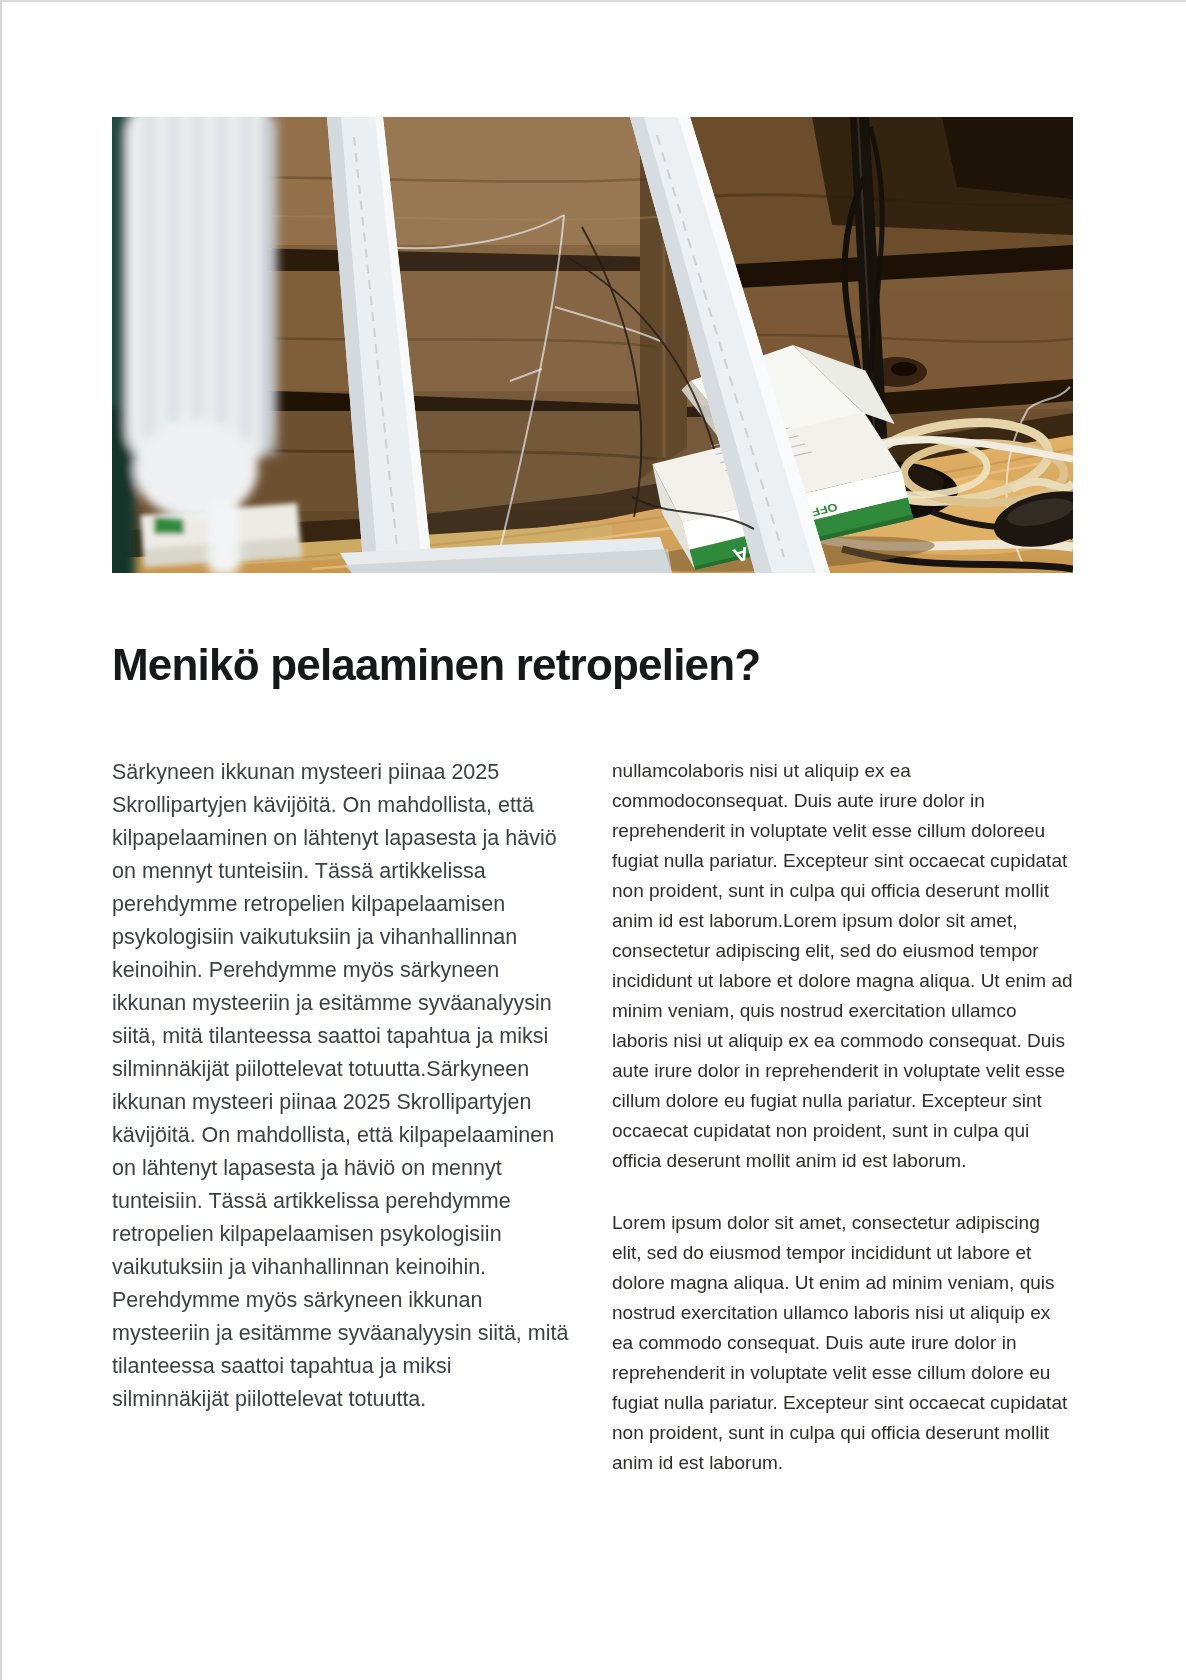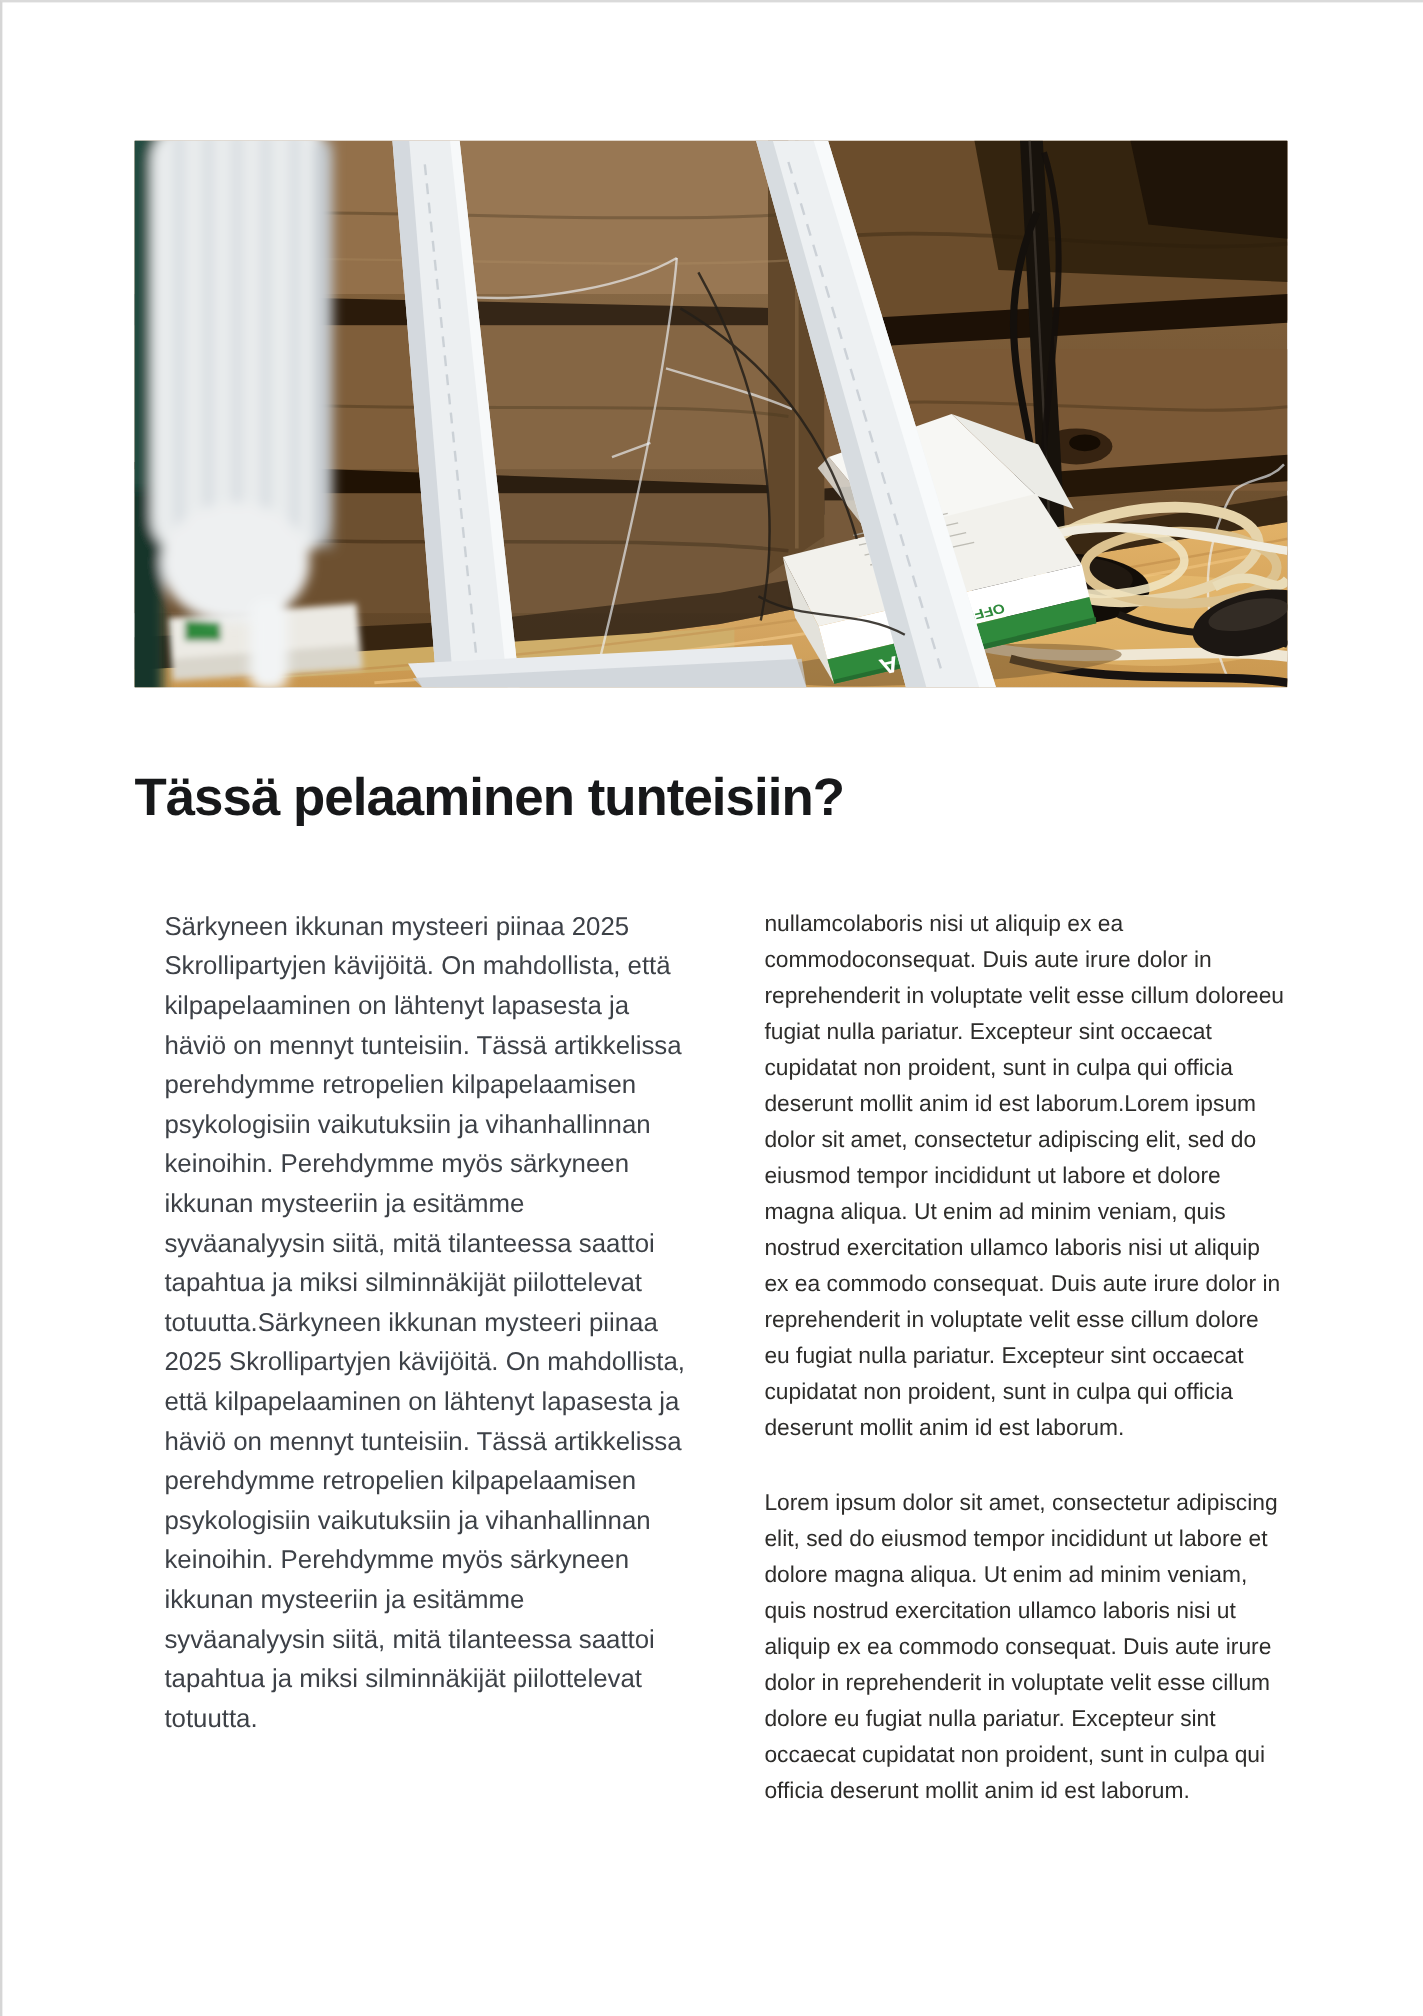--- a/index.html
+++ b/index.html
@@ -14,21 +14,21 @@
   }
   .page{padding:0 0 0 110px;width:961px;}
   figure.hero{margin:115px 0 0 0;width:961px;height:456px;overflow:hidden;}
   figure.hero svg{display:block;}
   h1.title{
     margin:66px 0 0 0;
     font-size:44px;line-height:1.2;font-weight:700;
     color:#17181a;letter-spacing:-0.8px;
   }
   .cols{display:flex;gap:39px;margin-top:64px;}
-  .col{width:461px;margin-left:25px;}
+  .col{width:461px;}
   .col-left p{
     margin:0;font-size:21.5px;line-height:33px;color:#3d4147;
   }
   .col-right{font-family:Liberation Sans, sans-serif;}
   .col-right p{
     margin:0 0 32px 0;font-size:19px;line-height:30px;color:#2e2d2b;
   }
 </style>
 </head>
 <body>
@@ -191,21 +191,21 @@
       <polygon points="228,436 548,420 560,456 240,456" fill="#e8ebee"></polygon>
       <polygon points="232,448 556,432 560,456 240,456" fill="#c9cfd4" opacity="0.7"></polygon>
 
       <g transform="rotate(-12 935 402)">
         <ellipse cx="935" cy="402" rx="54" ry="26" fill="#1c1713"></ellipse>
         <ellipse cx="930" cy="394" rx="34" ry="12" fill="#3a322a" opacity="0.8"></ellipse>
       </g>
     </svg>
   </figure>
 
-  <h1 class="title">Tässä pelaaminen tunteisiin?</h1>
+  <h1 class="title">Menikö pelaaminen retropelien?</h1>
 
   <div class="cols">
     <div class="col col-left">
       <p>Särkyneen ikkunan mysteeri piinaa 2025 Skrollipartyjen kävijöitä. On mahdollista, että kilpapelaaminen on lähtenyt lapasesta ja häviö on mennyt tunteisiin. Tässä artikkelissa perehdymme retropelien kilpapelaamisen psykologisiin vaikutuksiin ja vihanhallinnan keinoihin. Perehdymme myös särkyneen ikkunan mysteeriin ja esitämme syväanalyysin siitä, mitä tilanteessa saattoi tapahtua ja miksi silminnäkijät piilottelevat totuutta.Särkyneen ikkunan mysteeri piinaa 2025 Skrollipartyjen kävijöitä. On mahdollista, että kilpapelaaminen on lähtenyt lapasesta ja häviö on mennyt tunteisiin. Tässä artikkelissa perehdymme retropelien kilpapelaamisen psykologisiin vaikutuksiin ja vihanhallinnan keinoihin. Perehdymme myös särkyneen ikkunan mysteeriin ja esitämme syväanalyysin siitä, mitä tilanteessa saattoi tapahtua ja miksi silminnäkijät piilottelevat totuutta.</p>
     </div>
     <div class="col col-right">
       <p>nullamcolaboris nisi ut aliquip ex ea commodoconsequat. Duis aute irure dolor in reprehenderit in voluptate velit esse cillum doloreeu fugiat nulla pariatur. Excepteur sint occaecat cupidatat non proident, sunt in culpa qui officia deserunt mollit anim id est laborum.Lorem ipsum dolor sit amet, consectetur adipiscing elit, sed do eiusmod tempor incididunt ut labore et dolore magna aliqua. Ut enim ad minim veniam, quis nostrud exercitation ullamco laboris nisi ut aliquip ex ea commodo consequat. Duis aute irure dolor in reprehenderit in voluptate velit esse cillum dolore eu fugiat nulla pariatur. Excepteur sint occaecat cupidatat non proident, sunt in culpa qui officia deserunt mollit anim id est laborum.</p>
       <p>Lorem ipsum dolor sit amet, consectetur adipiscing elit, sed do eiusmod tempor incididunt ut labore et dolore magna aliqua. Ut enim ad minim veniam, quis nostrud exercitation ullamco laboris nisi ut aliquip ex ea commodo consequat. Duis aute irure dolor in reprehenderit in voluptate velit esse cillum dolore eu fugiat nulla pariatur. Excepteur sint occaecat cupidatat non proident, sunt in culpa qui officia deserunt mollit anim id est laborum.</p>
     </div>
   </div>

